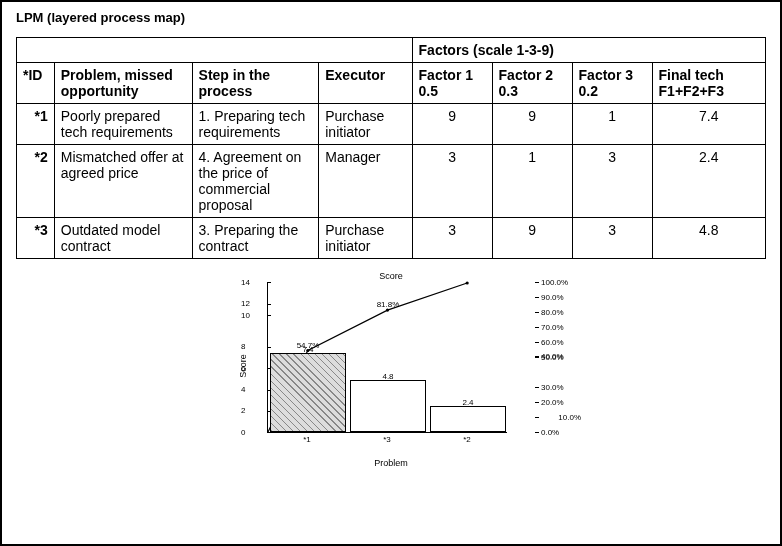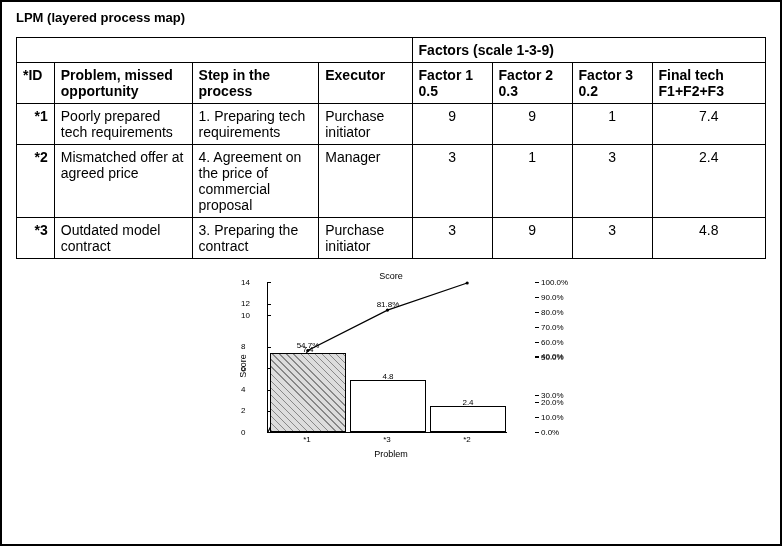--- a/index.html
+++ b/index.html
@@ -63,21 +63,21 @@
     position: absolute;
     left: 0px;
     top: 50%;
     transform: translateY(-50%) rotate(-90deg);
     transform-origin: center;
     font-size: 9px;
   }
   .axis-label-x {
     text-align: center;
     font-size: 9px;
-    margin-top: 0px;
+    margin-top: 9px;
   }
   .tick-l, .tick-r, .tick-x {
     position: absolute;
     font-size: 8px;
     color: #000;
   }
   .tick-l { right: calc(100% - 34px); text-align: left; width: 24px; }
   .tick-r { left: calc(100% - 42px); text-align: left; width: 40px; margin-left: 32px; }
   .tick-l::after, .tick-r::before {
     content: "";
@@ -219,23 +219,23 @@
         </div>
     <div class="tick-l" style="top: 145px;">0</div>
         <div class="tick-l" style="top: 123.571px;">2</div>
         <div class="tick-l" style="top: 102.143px;">4</div>
         <div class="tick-l" style="top: 80.7143px;">6</div>
         <div class="tick-l" style="top: 59.2857px;">8</div>
         <div class="tick-l" style="top: 28px;">10</div>
         <div class="tick-l" style="top: 16.4286px;">12</div>
         <div class="tick-l" style="top: -5px;">14</div>
         <div class="tick-r" style="top: 145px;">0.0%</div>
-        <div class="tick-r" style="top: 130px;">10.0%</div>
+        <div class="tick-r" style="top: 130px; text-align: right;">10.0%</div>
         <div class="tick-r" style="top: 115px;">20.0%</div>
-        <div class="tick-r" style="top: 108px;">30.0%</div>
+        <div class="tick-r" style="top: 100px;">30.0%</div>
         <div class="tick-r" style="top: 69px;">40.0%</div>
         <div class="tick-r" style="top: 70px;">50.0%</div>
         <div class="tick-r" style="top: 55px;">60.0%</div>
         <div class="tick-r" style="top: 40px;">70.0%</div>
         <div class="tick-r" style="top: 25px;">80.0%</div>
         <div class="tick-r" style="top: 10px;">90.0%</div>
         <div class="tick-r" style="top: -5px;">100.0%</div>
         <div class="tick-x" style="left: 76px;">*1</div>
         <div class="tick-x" style="left: 156px;">*3</div>
         <div class="tick-x" style="left: 236px;">*2</div>

